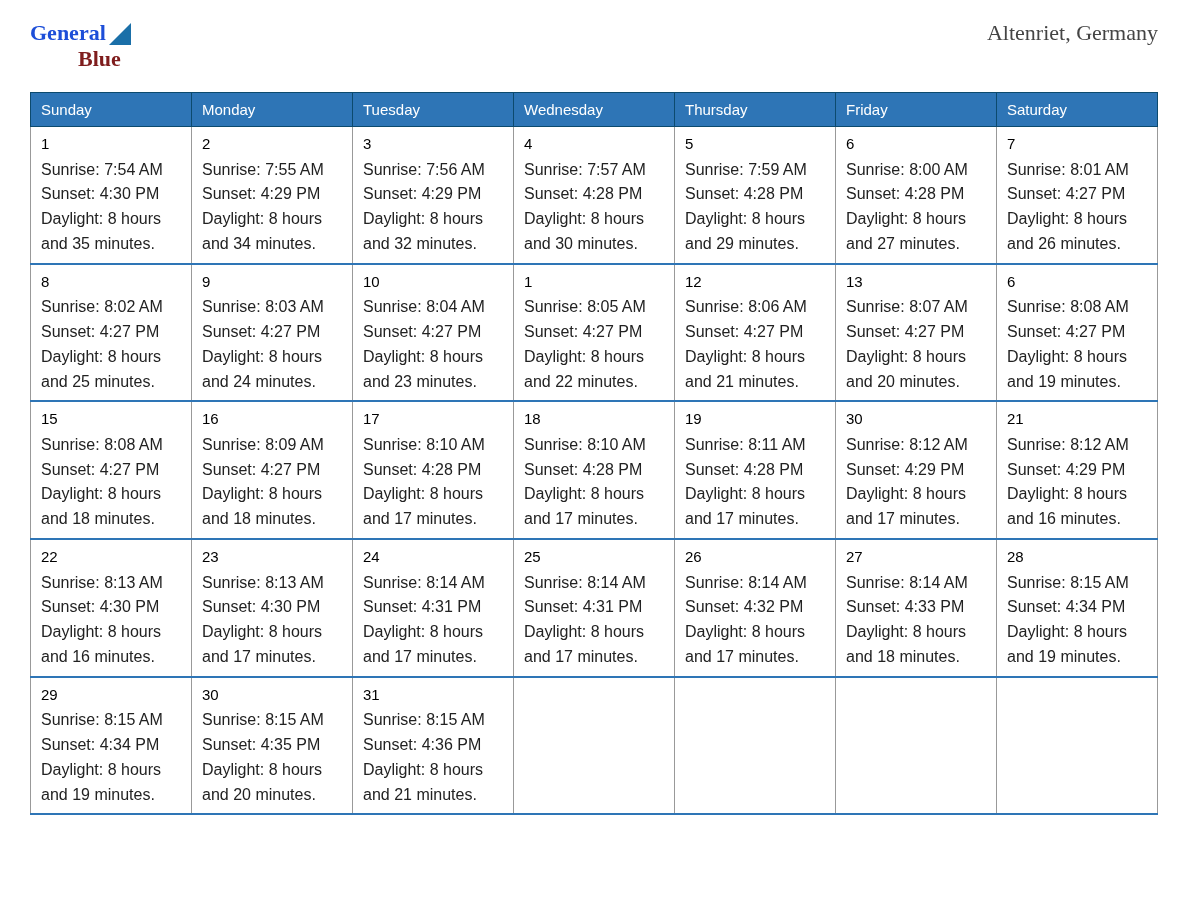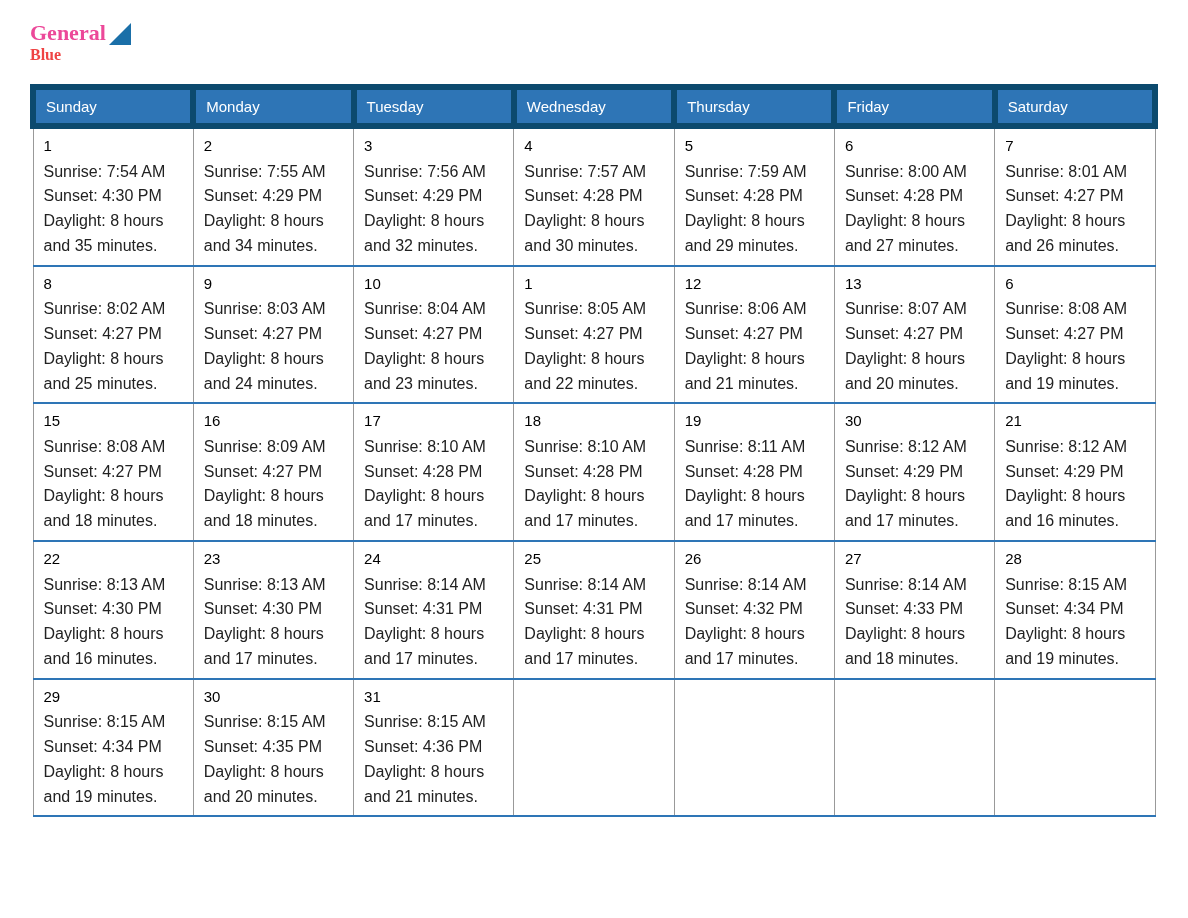--- a/index.html
+++ b/index.html
@@ -17,32 +17,33 @@
       margin-bottom: 20px;
     }
     .logo {
       display: flex;
       align-items: center;
       gap: 4px;
     }
     .logo-text {
       font-size: 22px;
       font-weight: bold;
-      color: #ec4899;
+      color: #1d4ed8;
       font-family: Georgia, serif;
     }
     .logo-block {
       display: flex;
       flex-direction: column;
     }
     .logo-line2 {
-      font-size: 16px;
+      font-size: 22px;
       font-weight: bold;
-      color: #ef4444;
+      color: #7f1d1d;
       font-family: Georgia, serif;
+      margin-left: 48px;
     }
     .title-block {
       text-align: right;
     }
     .month-title {
       font-size: 52px;
       font-weight: normal;
       color: #222;
       font-family: Georgia, serif;
       line-height: 1.1;
@@ -57,21 +58,21 @@
       border-collapse: collapse;
       font-size: 13.5px;
     }
     .calendar-table thead tr th {
       background-color: #2e75b6;
       color: #fff;
       padding: 8px 10px;
       font-size: 15px;
       font-weight: normal;
       text-align: left;
-      border: 6px solid #0c4a6e;
+      border: 1px solid #0c4a6e;
     }
     .calendar-table tbody tr td {
       border: 1px solid #999;
       vertical-align: top;
       padding: 6px 10px;
       width: 14.28%;
       min-height: 100px;
       line-height: 1.5;
     }
     .calendar-table tbody tr td .day-num {
@@ -101,20 +102,21 @@
       <div style="display:flex;align-items:center;">
         <span class="logo-text">General</span>
         <svg width="22" height="26" viewBox="0 0 22 26" style="margin-left:3px;margin-top:-2px;">
           <polygon points="0,26 22,26 22,4" fill="#1a6fa8"></polygon>
         </svg>
       </div>
       <span class="logo-line2">Blue</span>
     </div>
   </div>
   <div class="title-block">
+    <div class="location">Altenriet, Germany</div>
   </div>
 </div>
 
 <table class="calendar-table">
   <thead>
     <tr>
     <th>Sunday</th>
         <th>Monday</th>
         <th>Tuesday</th>
         <th>Wednesday</th>

